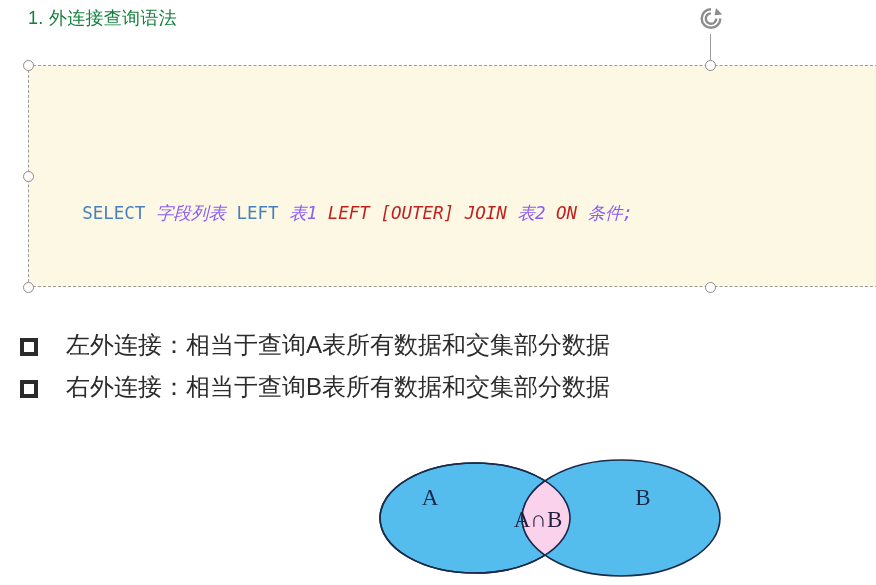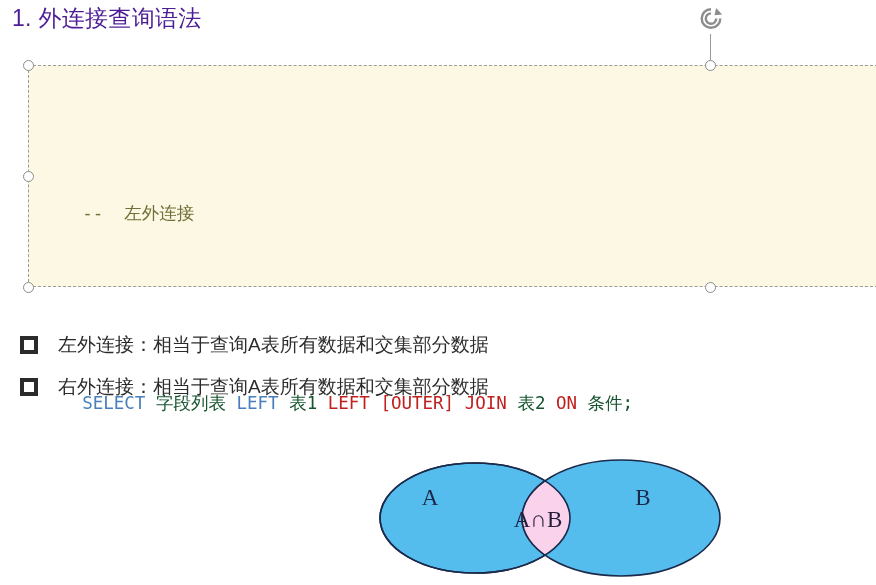--- a/index.html
+++ b/index.html
@@ -12,26 +12,26 @@
     background: #ffffff;
     font-family: "Liberation Sans", sans-serif;
     color: #262626;
     overflow: hidden;
     position: relative;
   }
 
   
   .slide-title {
     position: absolute;
-    left: 12px;
+    left: 28px;
     top: 2px;
-    font-size: 23px;
+    font-size: 18px;
     line-height: 32px;
     font-weight: 400;
-    color: #4c1d95;
+    color: #15803d;
     letter-spacing: 0.3px;
     white-space: nowrap;
   }
 
   
   .code-shape {
     position: absolute;
     left: 28px;
     top: 65px;
     width: 880px;   
@@ -55,22 +55,22 @@
     top: 80px;
     width: 830px;
     font-family: "DejaVu Sans Mono", "Liberation Mono", monospace;
     font-size: 17.5px;
     line-height: 38px;
     white-space: pre;
   }
   .code-line { white-space: pre; }
   .tok-comment { color: #6e7238; }
   .tok-kw-blue { color: #4a7fbd; text-align: center; }
-  .tok-kw-red  { color: #c0211e; }
-  .tok-plain   { color: #14532d; }
+  .tok-kw-red  { color: #c0211e; font-style: italic; }
+  .tok-plain   { color: #8b5cf6; font-style: italic; }
 
   
   .handle {
     position: absolute;
     width: 11px;
     height: 11px;
     margin-left: -5.5px;
     margin-top: -5.5px;
     border-radius: 50%;
     background: #ffffff;
@@ -115,22 +115,22 @@
     box-sizing: border-box;
     border: 4px solid #2b2b2b;
   }
   .bullet-mark i {
     display: block;
     width: 100%;
     height: 100%;
     background: #ffffff;
   }
   .bullet-text {
-    margin-left: 20px;
-    font-size: 19px;
+    margin-left: 28px;
+    font-size: 24px;
     line-height: 26px;
     color: #2b2b2b;
     white-space: nowrap;
   }
 
   
   .venn {
     position: absolute;
     left: 378px;
     top: 450px;
@@ -150,23 +150,20 @@
   }
 </style>
 </head>
 <body>
 
 <div class="slide-title">1. 外连接查询语法</div>
 
 <div class="code-shape"></div>
 
 <div class="code-text">
-  <div class="code-line">
-    <span class="tok-comment">-- </span><span class="tok-comment"> 左外连接</span>
-  </div>
   <div class="code-line">
     <span class="tok-kw-blue">SELECT</span><span class="tok-plain"> 字段列表 </span><span class="tok-kw-blue">LEFT</span><span class="tok-plain"> 表1 </span><span class="tok-kw-red">LEFT [OUTER] JOIN</span><span class="tok-plain"> 表2 </span><span class="tok-kw-red">ON</span><span class="tok-plain"> 条件;</span>
   </div>
   <div class="code-line">&nbsp;</div>
   
   
 </div>
 
 <div class="sel-border"></div>
 
@@ -189,21 +186,21 @@
   <div class="bullet-row">
     <span class="bullet-mark">
         <i></i>
       </span>
     <span class="bullet-text">左外连接：相当于查询A表所有数据和交集部分数据</span>
   </div>
   <div class="bullet-row">
     <span class="bullet-mark">
         <i></i>
       </span>
-    <span class="bullet-text">右外连接：相当于查询A表所有数据和交集部分数据</span>
+    <span class="bullet-text">右外连接：相当于查询B表所有数据和交集部分数据</span>
   </div>
 </div>
 
 <div class="venn">
   <svg width="352" height="135" viewBox="0 0 352 135">
     <defs>
       <clipPath id="clipA">
         <ellipse cx="97" cy="68" rx="95" ry="55"></ellipse>
       </clipPath>
     </defs>

